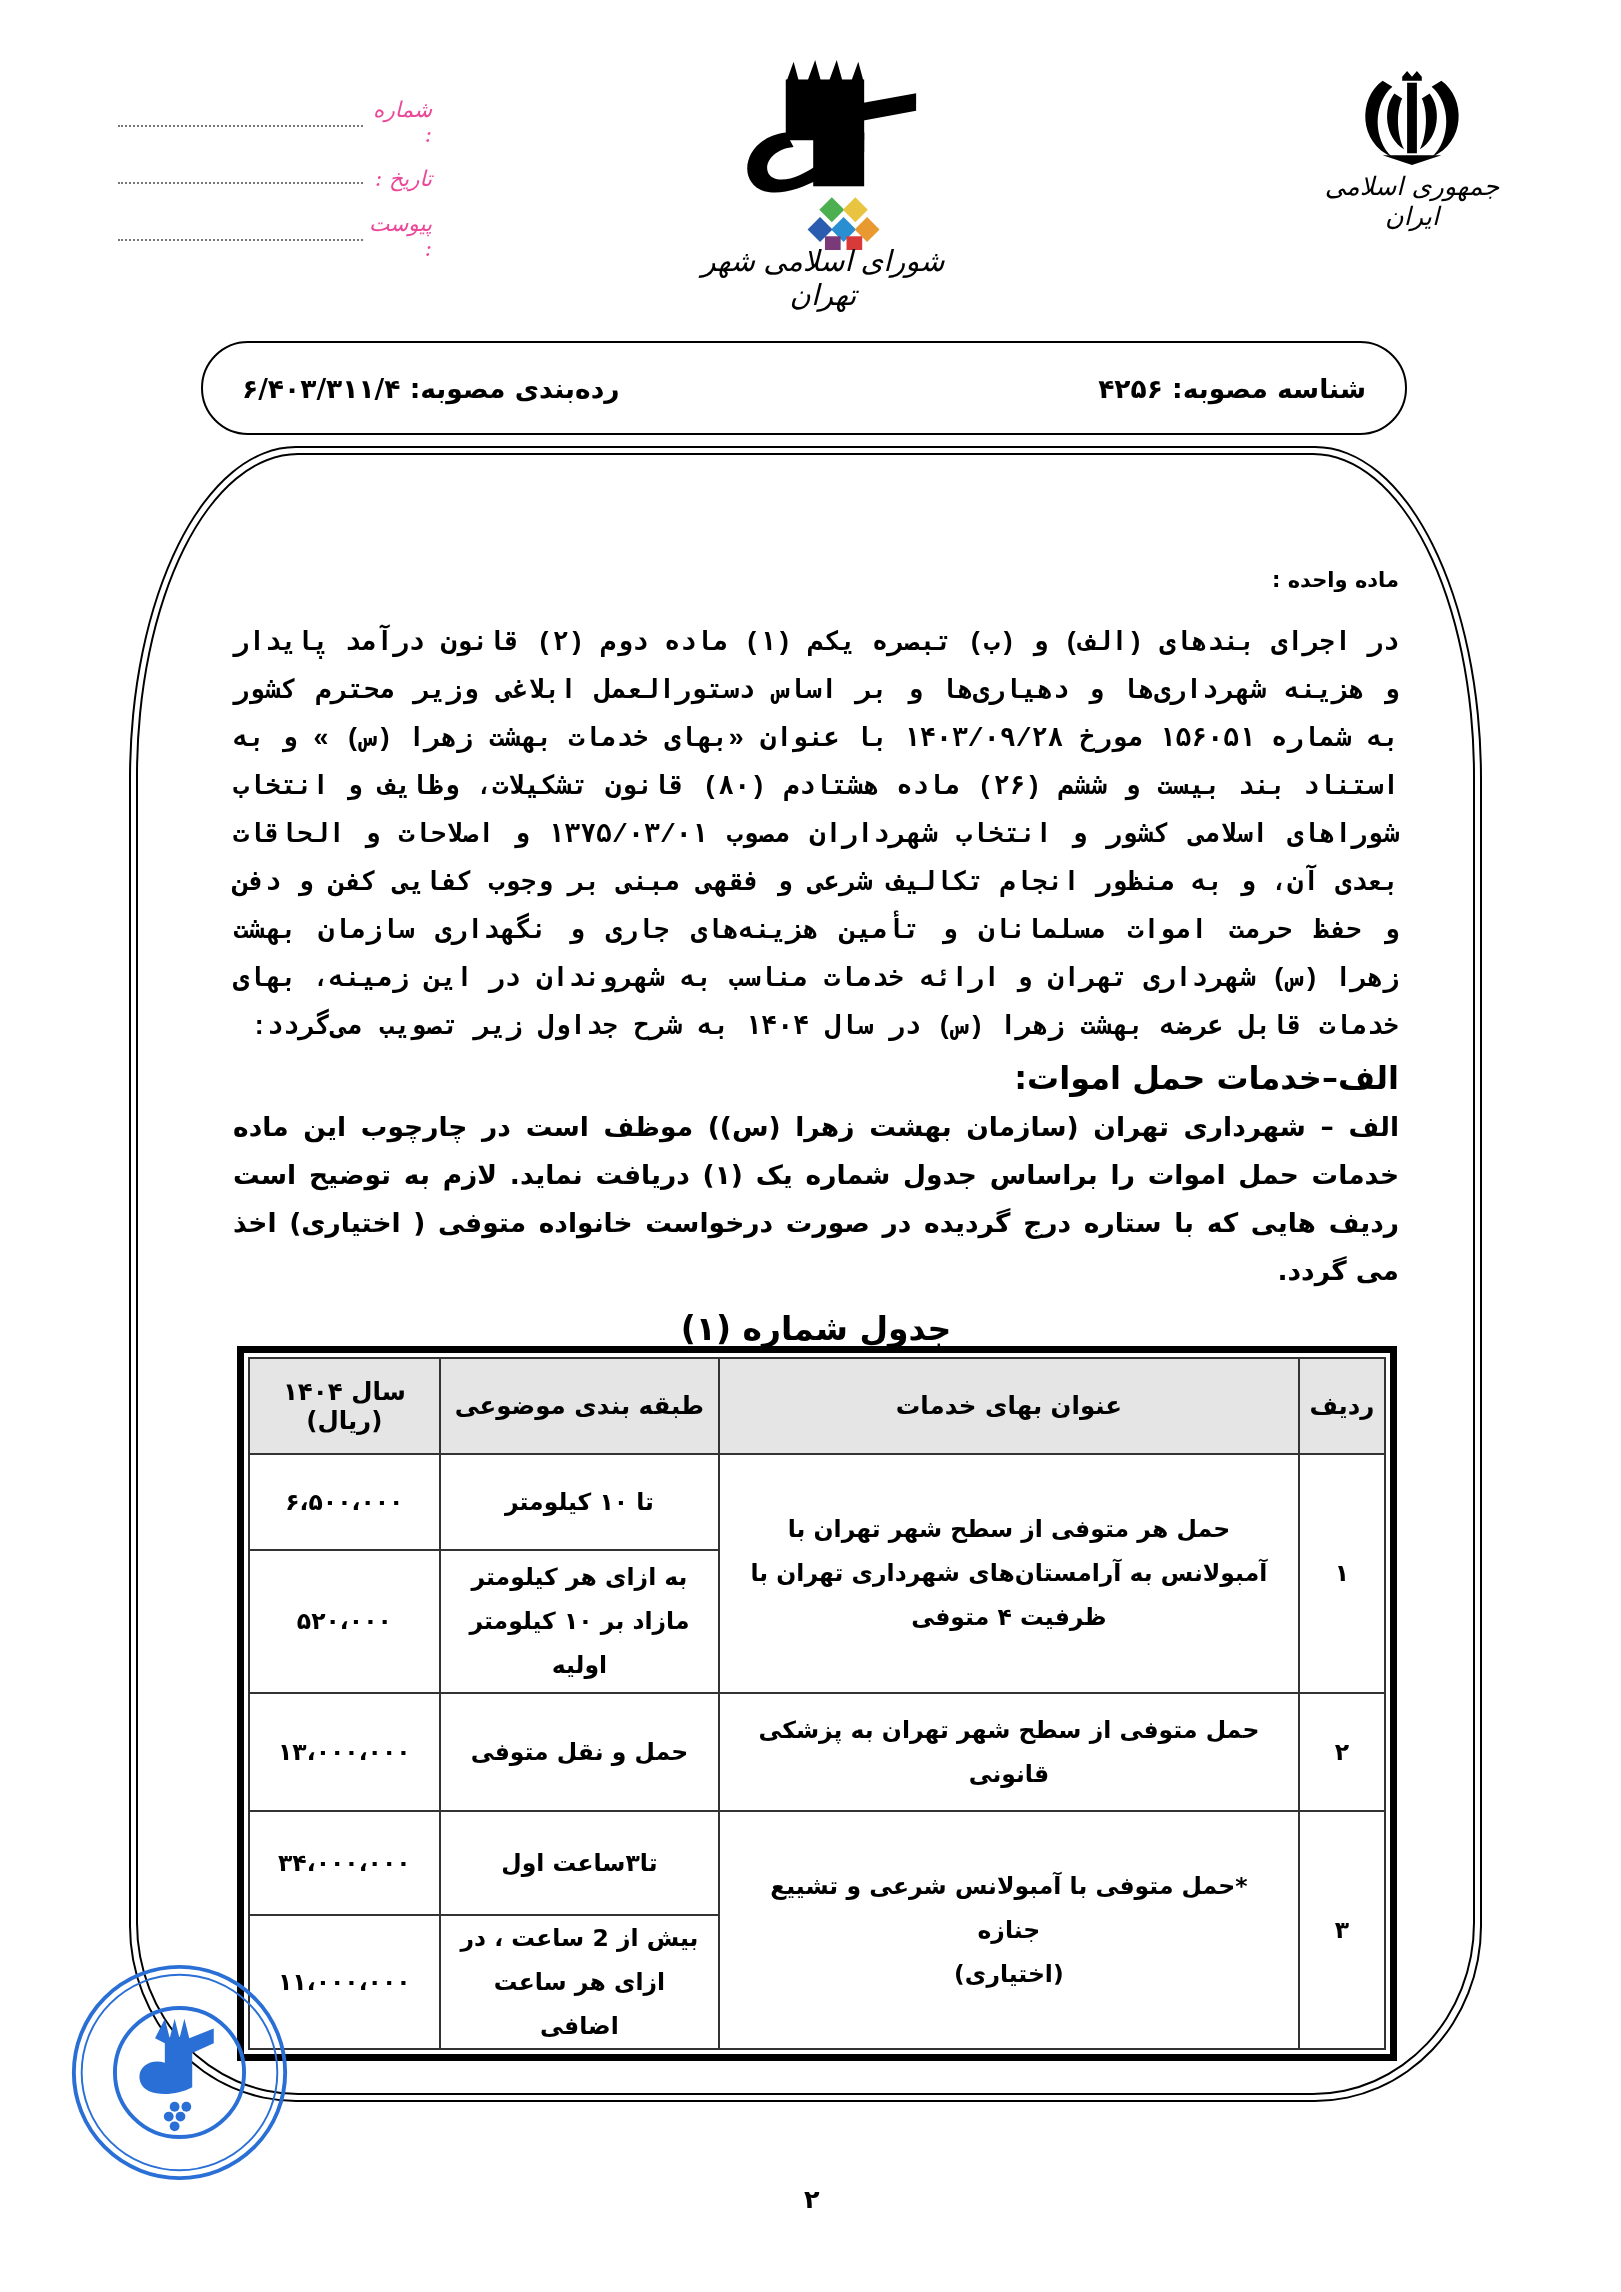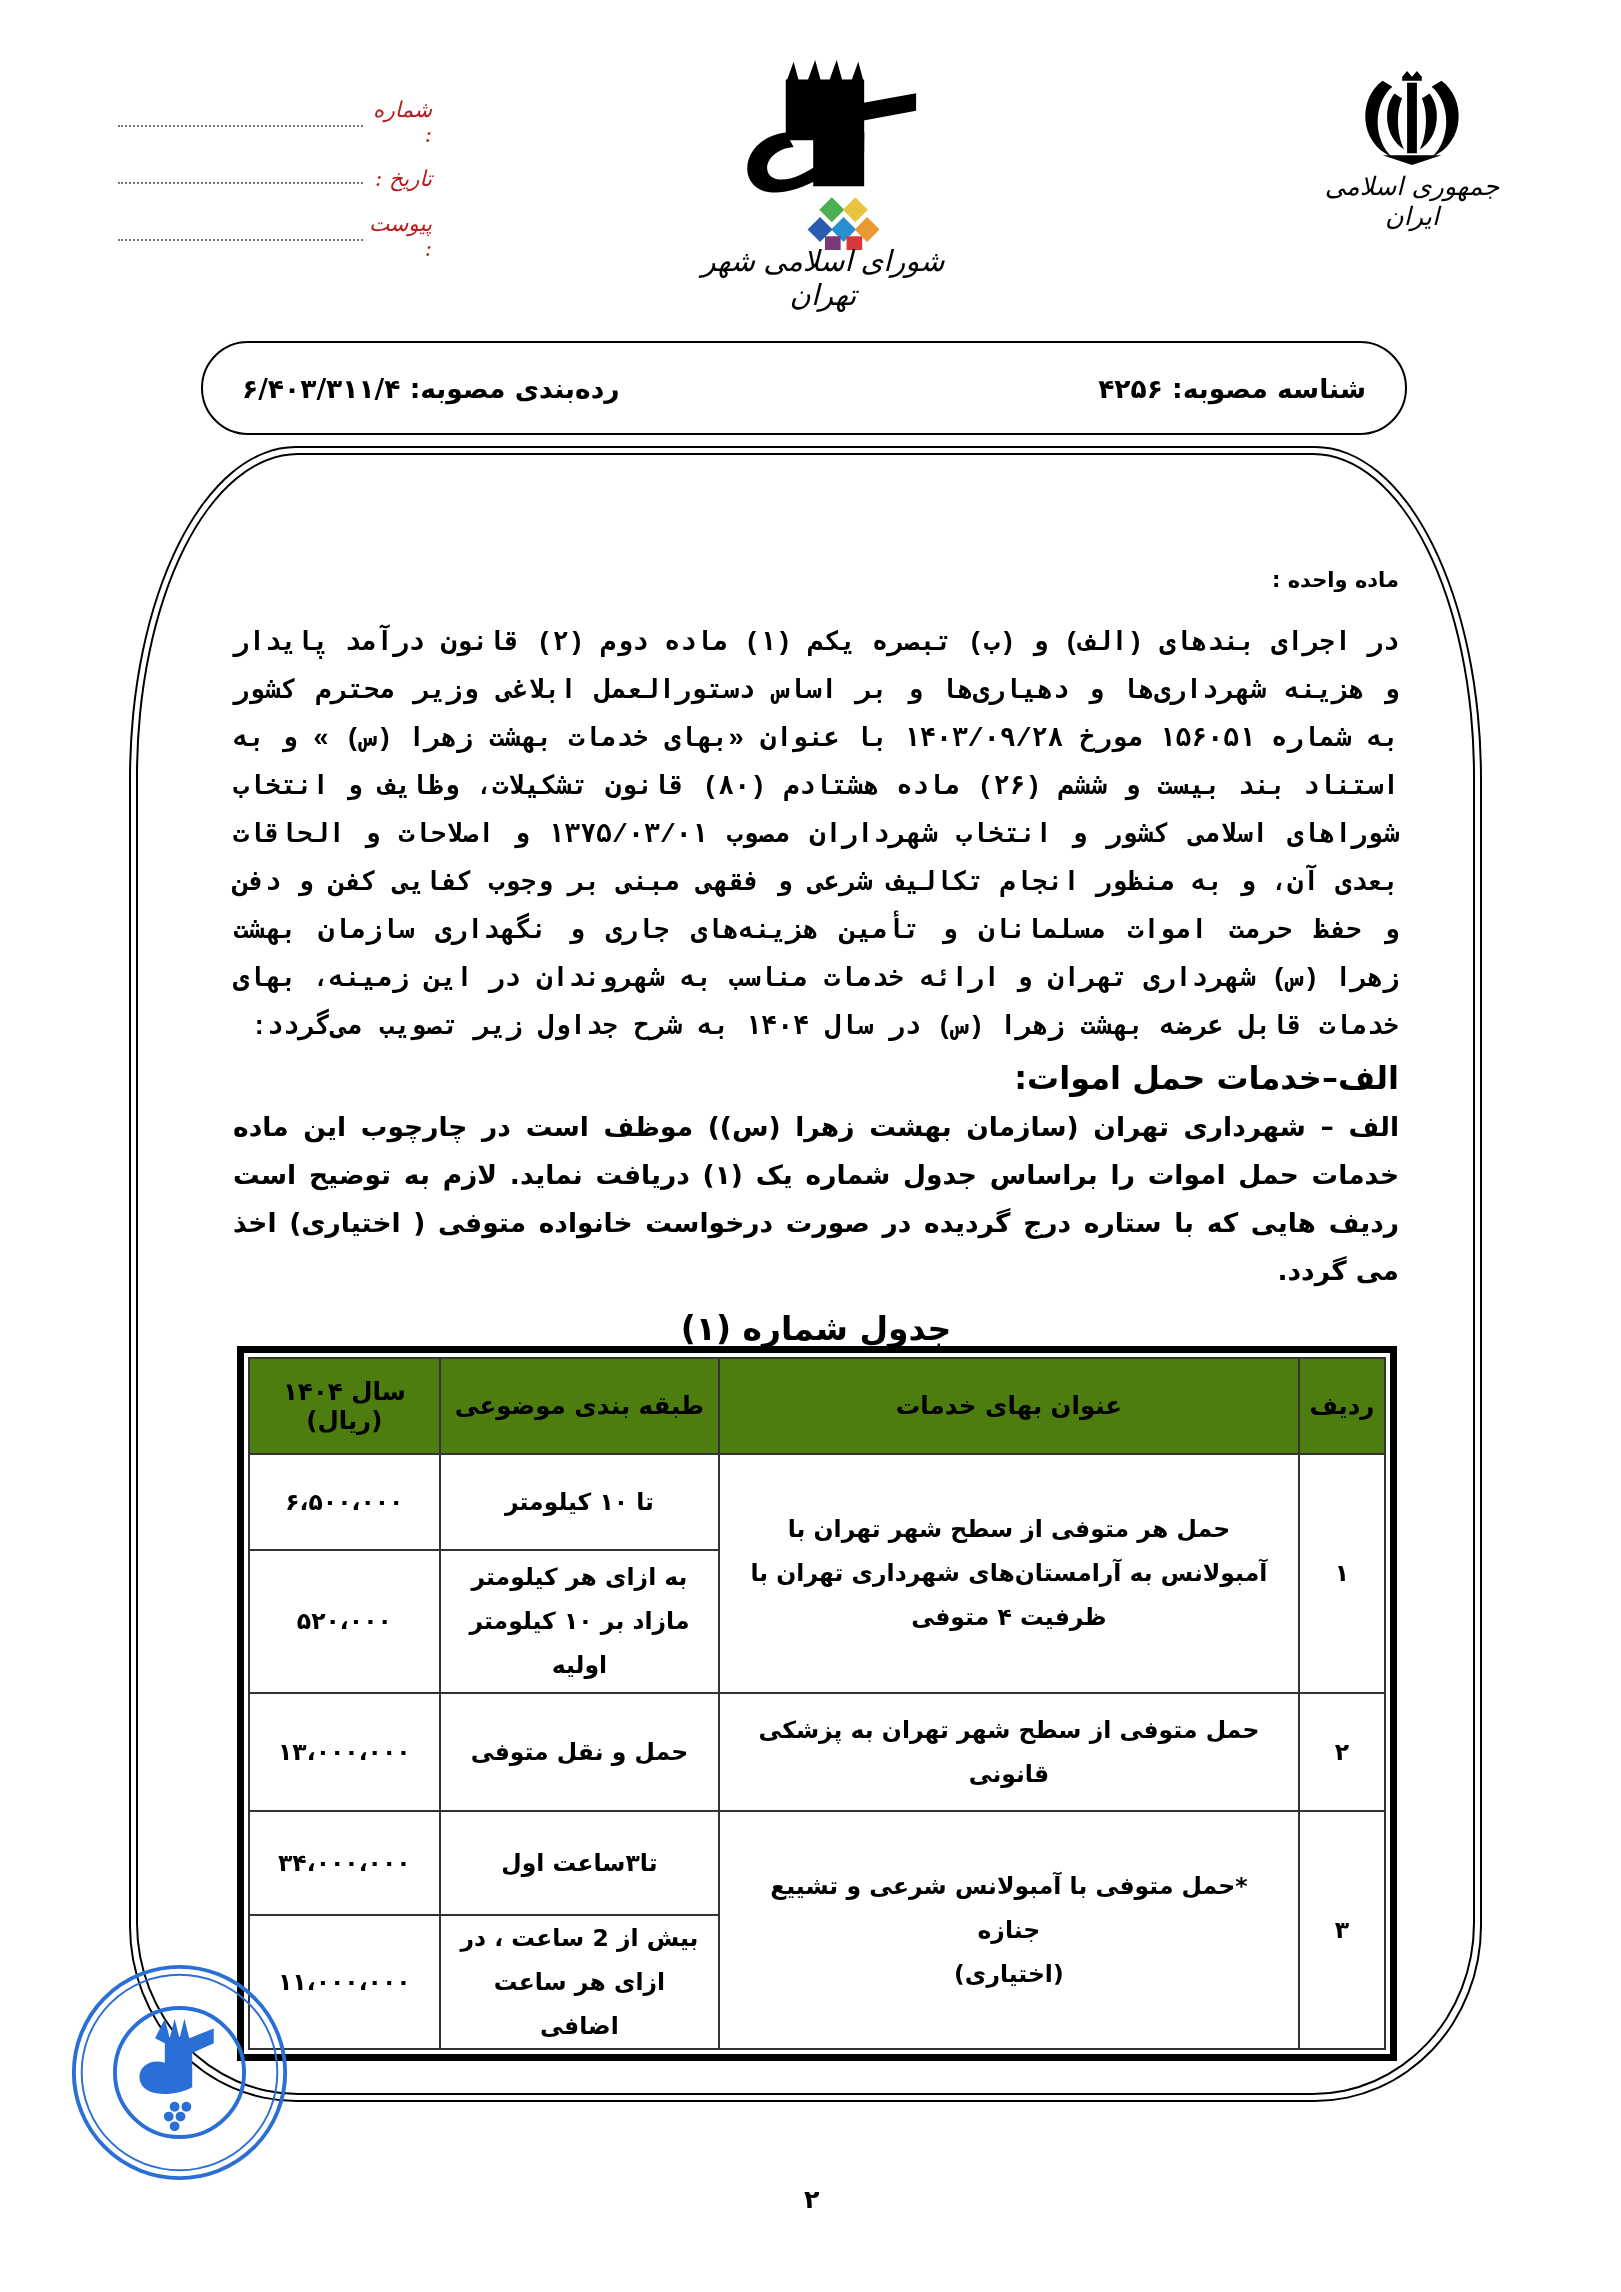--- a/index.html
+++ b/index.html
@@ -2,21 +2,21 @@
 <html><head>
 <meta charset="utf-8">
 <style>
   html, body { margin: 0; padding: 0; background: #ffffff; }
   body { width: 1621px; height: 2293px; position: relative; overflow: hidden;
          font-family: "DejaVu Sans", "Liberation Sans", sans-serif; color: #000; }
 
   
   .hdr-fields { position: absolute; left: 118px; top: 93px; width: 314px; direction: rtl; }
   .hdr-field { display: flex; align-items: center; height: 57px; }
-  .hdr-label { font-family: "DejaVu Serif", serif; font-style: italic; font-size: 21.6px; width: 69px; text-align: right; color: #b91c1c; }
+  .hdr-label { font-family: "DejaVu Serif", serif; font-style: italic; font-size: 21.6px; width: 69px; text-align: right; color: #ec4899; }
   .hdr-dots { flex: 1; border-bottom: 2px dotted #777; height: 0; margin-top: 9.8px; }
 
   .center-logo { position: absolute; left: 676px; top: 54px; width: 294px; height: 265px; text-align: center; }
   .center-logo svg { display: block; margin: 0 auto; }
   .center-logo .caption { font-family: Liberation Sans, sans-serif; font-style: italic; font-size: 29px; direction: rtl; margin-top: -5.9px; }
 
   .emblem { position: absolute; left: 1304px; top: 69px; width: 216px; text-align: center; }
   .emblem .caption { font-family: "DejaVu Serif", serif; font-style: italic; font-size: 25.5px; direction: rtl; margin-top: 0; }
 
   
@@ -36,21 +36,21 @@
   .section-title { font-size: 21px; font-weight: bold; margin: 0 0 27.4px 0; text-align: right; }
   .body-p { font-size: 26.5px; font-weight: bold; line-height: 48px; text-align: justify; margin: 0; font-family: Liberation Mono, monospace; }
   .sub-title { font-size: 32px; font-weight: bold; margin: 7.8px 0 5.9px 0; }
   .sub-p { font-size: 26.5px; font-weight: bold; line-height: 48px; text-align: justify; margin: 0; }
   .table-title { font-size: 33px; font-weight: bold; text-align: center; margin: 13.7px 0 5.9px 0; }
 
   
   .tbl-wrap { position: absolute; left: 237px; top: 1346px; width: 1160px; border: 7.8px solid #000; padding: 3.9px; box-sizing: border-box; }
   table.fees { width: 100%; border-collapse: collapse; direction: rtl; font-weight: bold; }
   table.fees th, table.fees td { border: 2px solid #333; text-align: center; vertical-align: middle; font-size: 23.5px; }
-  table.fees th { background: #4d7c0f; height: 92px; font-size: 24.5px; margin-left: 17px; }
+  table.fees th { background: #e5e5e5; height: 92px; font-size: 24.5px; margin-left: 17px; }
   .c-no { width: 82px; }
   .c-title { width: 573px; }
   .c-cat { width: 274px; }
   .c-price { width: 186px; }
   td.price { font-size: 22.5px; letter-spacing: 1px; }
   td.title { line-height: 44px; padding: 0 19.6px; }
   td.cat { line-height: 44px; padding: 0 9.8px; }
 
   
   .stamp { position: absolute; left: 67px; top: 1960px; width: 225px; height: 225px; }

